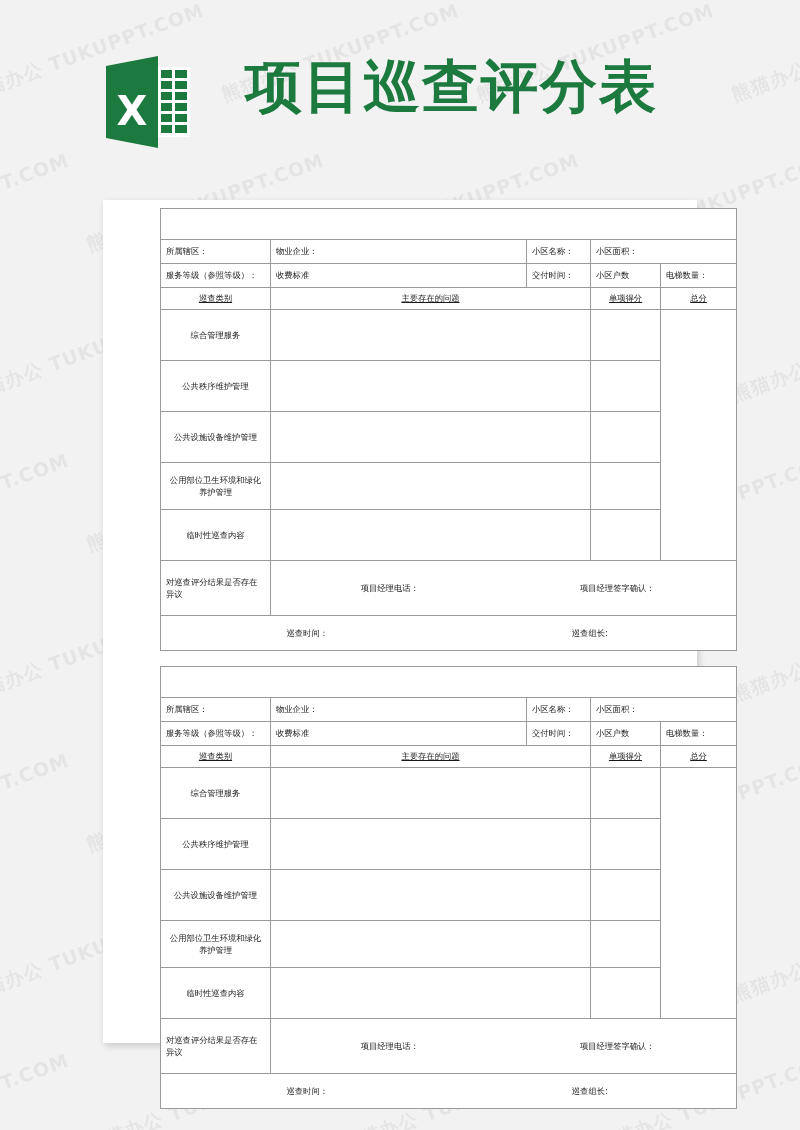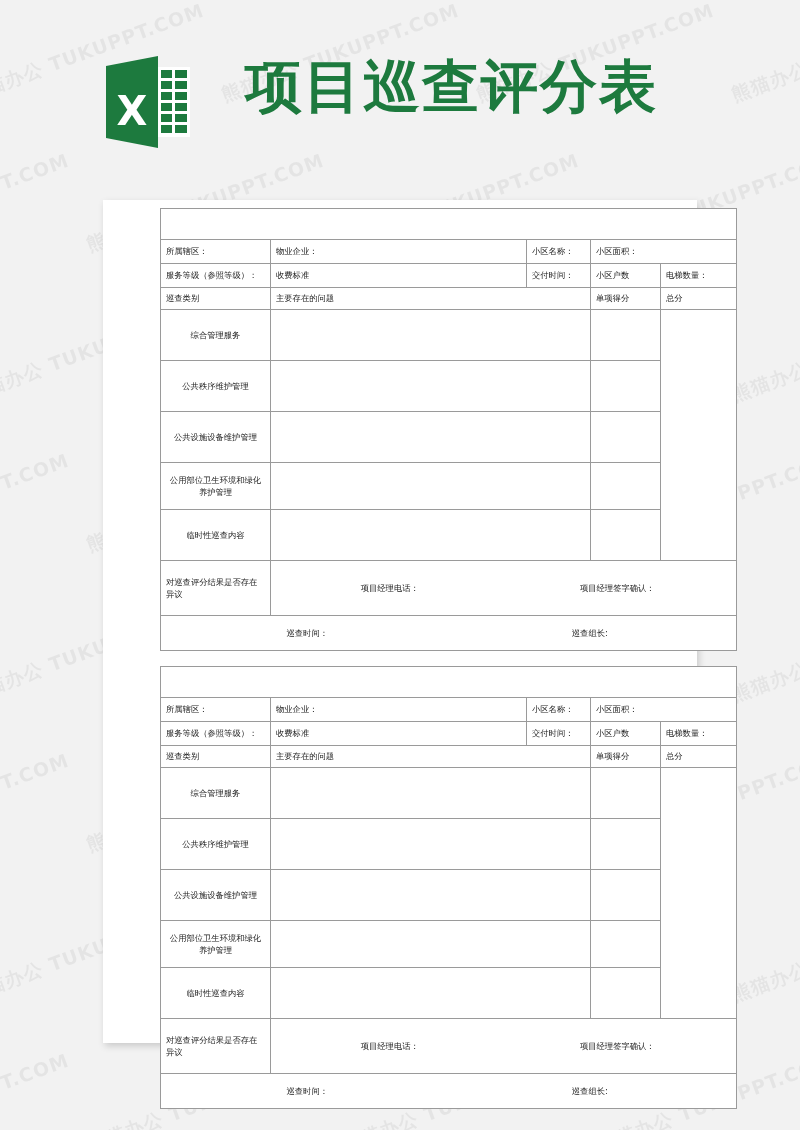--- a/index.html
+++ b/index.html
@@ -80,21 +80,21 @@
     background:#1572c3;
     color:#fff;
     text-align:center;
     font-size:12.4px;
     font-weight:700;
     height:30px;
     border:1px solid #1572c3;
     letter-spacing:0.5px;
   }
   td.info{height:23px;font-size:8.3px;}
-  td.colhead{height:21px;text-align:left;font-size:8.3px;}
+  td.colhead{height:21px;text-align:center;font-size:8.3px;text-decoration:underline;}
   td.ctr{}
   td.catname{text-align:center;font-size:8.3px;}
   td.blank{}
   td.tall{height:50px;}
   td.tall2{height:46px;}
   td.dispute{height:54px;font-size:8.3px;}
   td.footrow{height:34px;}
   .two-inline{
     display:flex;width:100%;align-items:center;
   }

